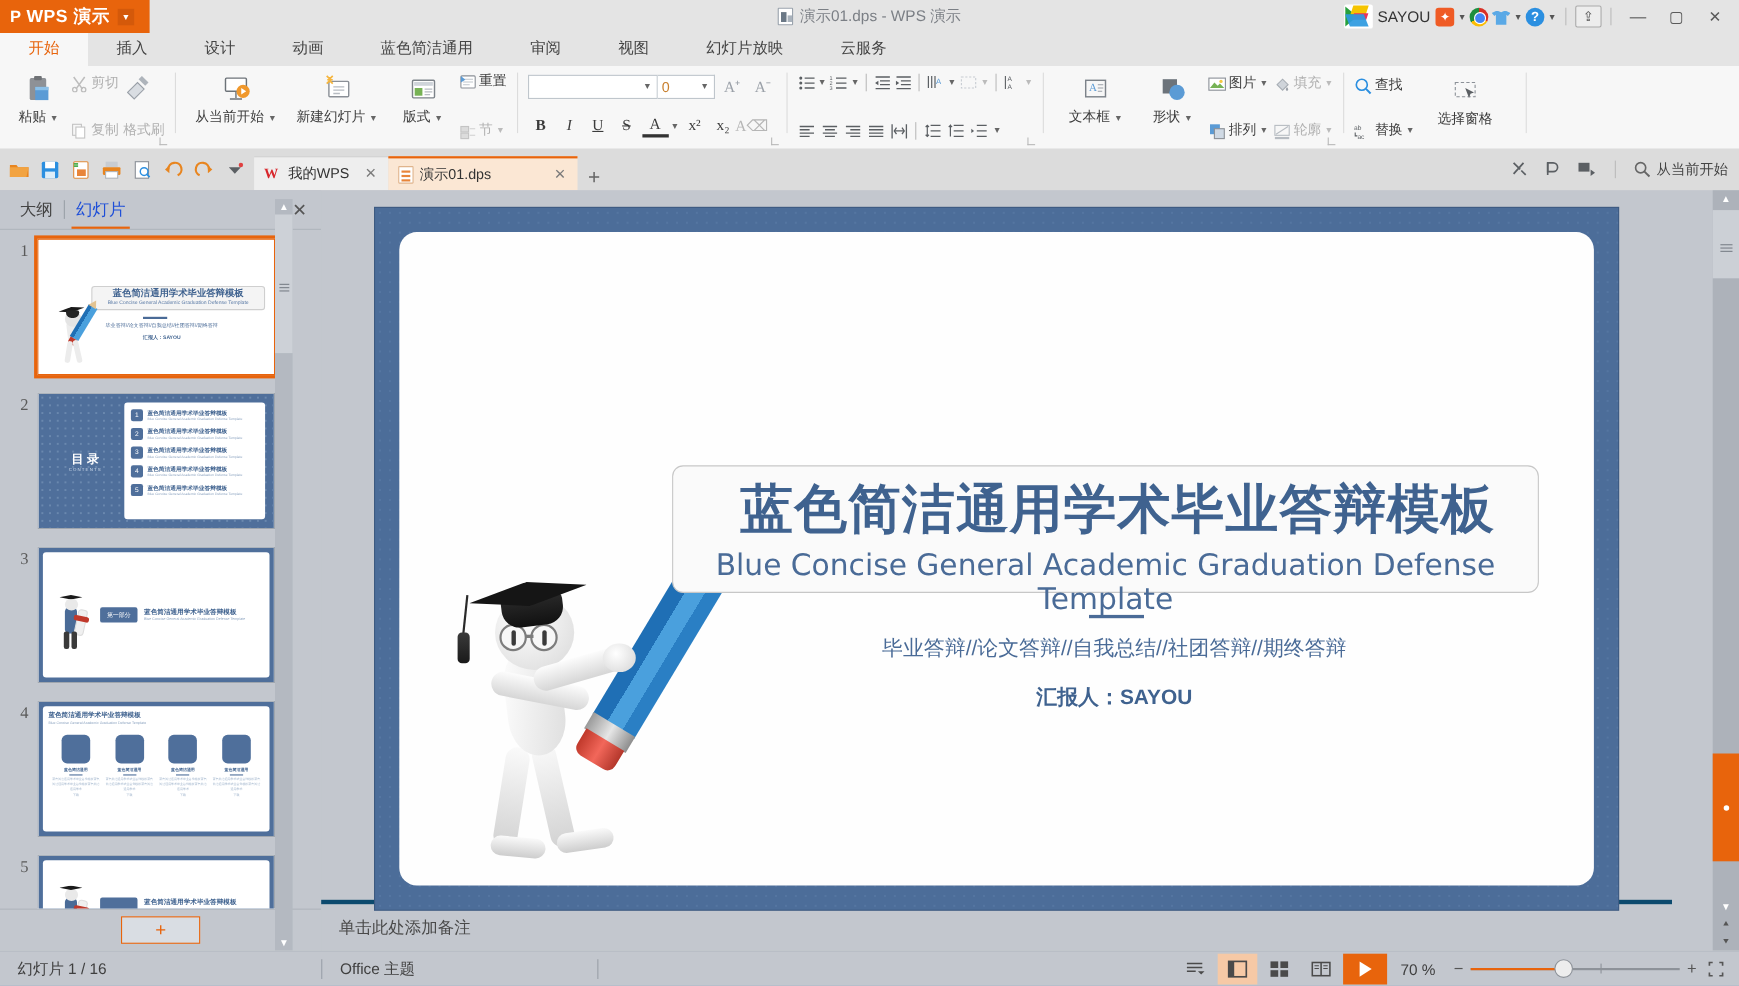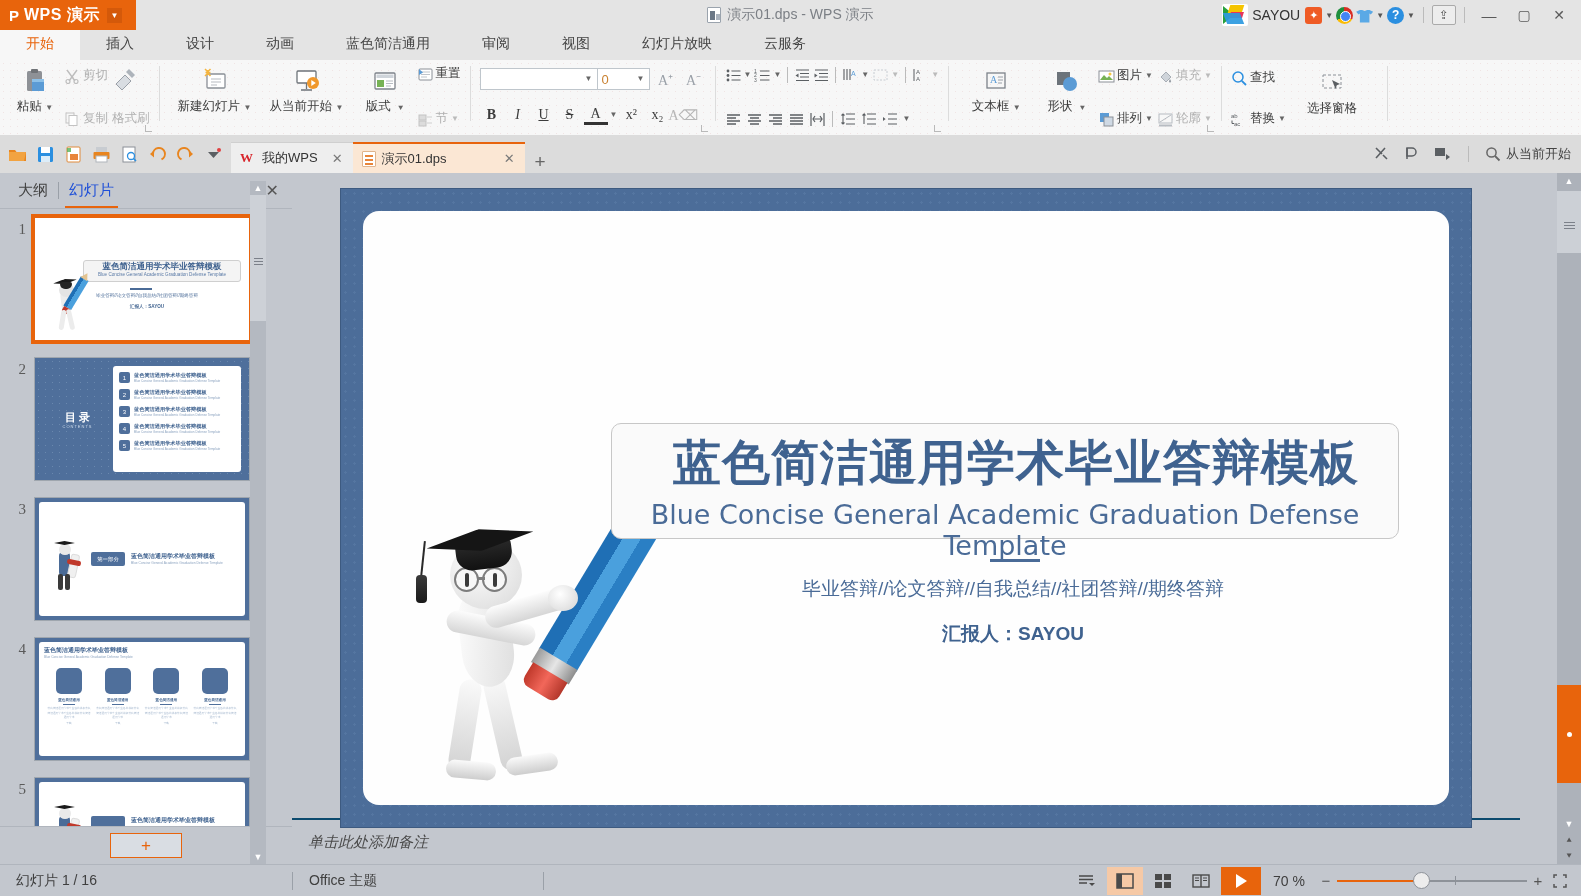--- a/index.html
+++ b/index.html
@@ -52,21 +52,21 @@
   .ribbon{ height:75px; background:#f7f7f7; display:flex; align-items:stretch; flex:none; position:relative;
      background-image:radial-gradient(circle, #f0e4e4 .5px, transparent .6px); background-size:7px 7px;}
   .rgroup{ display:flex; align-items:stretch; padding:3px 6px 0; position:relative;}
   .rsep{ width:1px; background:#dcdcdc; margin:6px 3px 14px;}
   .rdlg{ position:absolute; right:4px; bottom:3px; width:7px;height:7px;border:1px solid #b9b9b9;border-top:none;border-right:none; }
 
   .bigbtn{ width:58px; display:flex; flex-direction:column; align-items:center; justify-content:flex-start; padding-top:4px; gap:3px;}
   .bigbtn .lbl{ font-size:12.5px; color:#3c3c3c; white-space:nowrap;}
   .bigbtn.w72{width:76px;}
   .bigbtn.w86{width:92px;}
-  .bigbtn.w60{width:64px;font-family:Liberation Mono, monospace;}
+  .bigbtn.w60{width:64px;}
   .icn{width:28px;height:28px;position:relative;display:block;}
 
   .stack{ display:flex; flex-direction:column; justify-content:space-between; padding:4px 0 8px;}
   .srow{ display:flex; align-items:center; gap:4px;}
   .smallbtn{ display:flex; align-items:center; gap:3px; font-size:12.5px; color:#3c3c3c; white-space:nowrap;}
   .smallbtn.dim{ color:#b0b0b0;}
   .i16{width:16px;height:16px;position:relative;display:inline-block;}
   .caret{font-size:8px;color:#666;line-height:1;}
   .caret.dim{color:#bbb;}
 
@@ -157,21 +157,21 @@
   .mc-footA{position:absolute;left:48px;top:292px;width:50px;height:18px;background:linear-gradient(#fafafa,#cdcdcd);border-radius:10px;transform:rotate(5deg);}
   .mc-footB{position:absolute;left:108px;top:286px;width:52px;height:18px;background:linear-gradient(#fafafa,#cdcdcd);border-radius:10px;transform:rotate(-8deg);}
   .pencil{position:absolute;left:118px;top:-14px;width:44px;height:238px;transform:rotate(31deg);transform-origin:50% 100%;}
   .pencil .shaft{position:absolute;left:0;top:30px;width:44px;height:170px;background:linear-gradient(90deg,#1f6fb5 0 34%,#4aa0dd 34% 70%,#2a7fc4 70% 100%);}
   .pencil .tip{position:absolute;left:0;top:0;width:0;height:0;border-left:22px solid transparent;border-right:22px solid transparent;border-bottom:32px solid #e2c391;}
   .pencil .lead{position:absolute;left:14px;top:0;width:0;height:0;border-left:8px solid transparent;border-right:8px solid transparent;border-bottom:13px solid #2b2b2b;}
   .pencil .ferrule{position:absolute;left:0;top:198px;width:44px;height:17px;background:linear-gradient(90deg,#9a9a9a,#e6e6e6,#8d8d8d);}
   .pencil .eraser{position:absolute;left:2px;top:214px;width:40px;height:24px;background:linear-gradient(90deg,#c0392b,#f2675a,#b3372b);border-radius:0 0 8px 8px;}
 
   
-  .notes{ height:46px; background:#c3c7ce; border-top:2px solid #0c4a6e; display:flex; align-items:center; padding-left:16px; font-size:15px; color:#4a4a4a; flex:none;font-style:italic;}
+  .notes{ height:46px; background:#c3c7ce; border-top:4px solid #0c4a6e; display:flex; align-items:center; padding-left:16px; font-size:15px; color:#4a4a4a; flex:none;}
 
   
   .rightbar{ width:61px; flex:none; background:#c3c7ce; position:relative; display:flex; }
   .rsb{ position:absolute; right:0; top:0; bottom:0; width:24px; background:#adb2ba; display:flex; flex-direction:column; align-items:center;}
   .rsb .arr{ height:16px; display:flex;align-items:center;justify-content:center;color:#fff;font-size:9px;}
   .rsb .bar{ width:24px;height:62px;background:#ccd0d6;display:flex;align-items:center;justify-content:center;margin-top:2px;}
   .rsb .bar b{ display:block;width:11px;height:1px;background:#7b8089;box-shadow:0 3px 0 #7b8089,0 6px 0 #7b8089;}
   .rsb .spacer{flex:1;}
   .rsb .dbl{ height:16px;display:flex;align-items:center;justify-content:center;color:#555;font-size:9px;}
   .orangetab{ position:absolute; right:0; top:512px; width:24px; height:98px; background:#e8640c; color:#fff; display:flex; align-items:center; justify-content:center;}
@@ -293,37 +293,37 @@
         </div>
       </div>
       <span class="rdlg"></span>
     </div>
     <div class="rsep"></div>
 
     <div class="rgroup">
       <div class="bigbtn w86">
         <span class="icn">
           <svg width="28" height="28" viewBox="0 0 28 28">
-            <rect x="6" y="7" width="18" height="14" rx="1" fill="#fff" stroke="#8b9097" stroke-width="1.3"></rect>
-            <path d="M10 12h10M10 15h10M10 18h6" stroke="#b7bcc2" stroke-width="1.2"></path>
-            <path d="M7 3v5M4.5 5.5h5M4 9l2.5-2.5M9.5 9L7 6.5M4 2l2.5 2.5M9.5 2L7 4.5" stroke="#f5b53e" stroke-width="1.5"></path>
-          </svg>
-        </span>
-        <span class="lbl"><span>新建幻灯片</span> <span class="caret">▼</span></span>
-      </div>
-      <div class="bigbtn w86">
-        <span class="icn">
-          <svg width="28" height="28" viewBox="0 0 28 28">
             <rect x="4" y="4" width="19" height="12" rx="1" fill="#fff" stroke="#6d7379" stroke-width="1.3"></rect>
             <path d="M13.5 16v6M8 23h11" stroke="#6d7379" stroke-width="1.3"></path>
             <circle cx="20" cy="16" r="6" fill="#f0982c"></circle>
             <path d="M18.3 13l4.5 3-4.5 3z" fill="#fff"></path>
           </svg>
         </span>
         <span class="lbl"><span>从当前开始</span> <span class="caret">▼</span></span>
+      </div>
+      <div class="bigbtn w86">
+        <span class="icn">
+          <svg width="28" height="28" viewBox="0 0 28 28">
+            <rect x="6" y="7" width="18" height="14" rx="1" fill="#fff" stroke="#8b9097" stroke-width="1.3"></rect>
+            <path d="M10 12h10M10 15h10M10 18h6" stroke="#b7bcc2" stroke-width="1.2"></path>
+            <path d="M7 3v5M4.5 5.5h5M4 9l2.5-2.5M9.5 9L7 6.5M4 2l2.5 2.5M9.5 2L7 4.5" stroke="#f5b53e" stroke-width="1.5"></path>
+          </svg>
+        </span>
+        <span class="lbl"><span>新建幻灯片</span> <span class="caret">▼</span></span>
       </div>
       <div class="bigbtn w60">
         <span class="icn">
           <svg width="28" height="28" viewBox="0 0 28 28">
             <rect x="4" y="6" width="20" height="16" rx="1" fill="#fff" stroke="#7d838a" stroke-width="1.3"></rect>
             <rect x="5.5" y="7.5" width="17" height="3.5" fill="#cfd4da"></rect>
             <rect x="6" y="13" width="7" height="7" fill="#77b255"></rect>
             <path d="M15 14h7M15 16.5h7M15 19h5" stroke="#b7bcc2" stroke-width="1.2"></path>
           </svg>
         </span>

